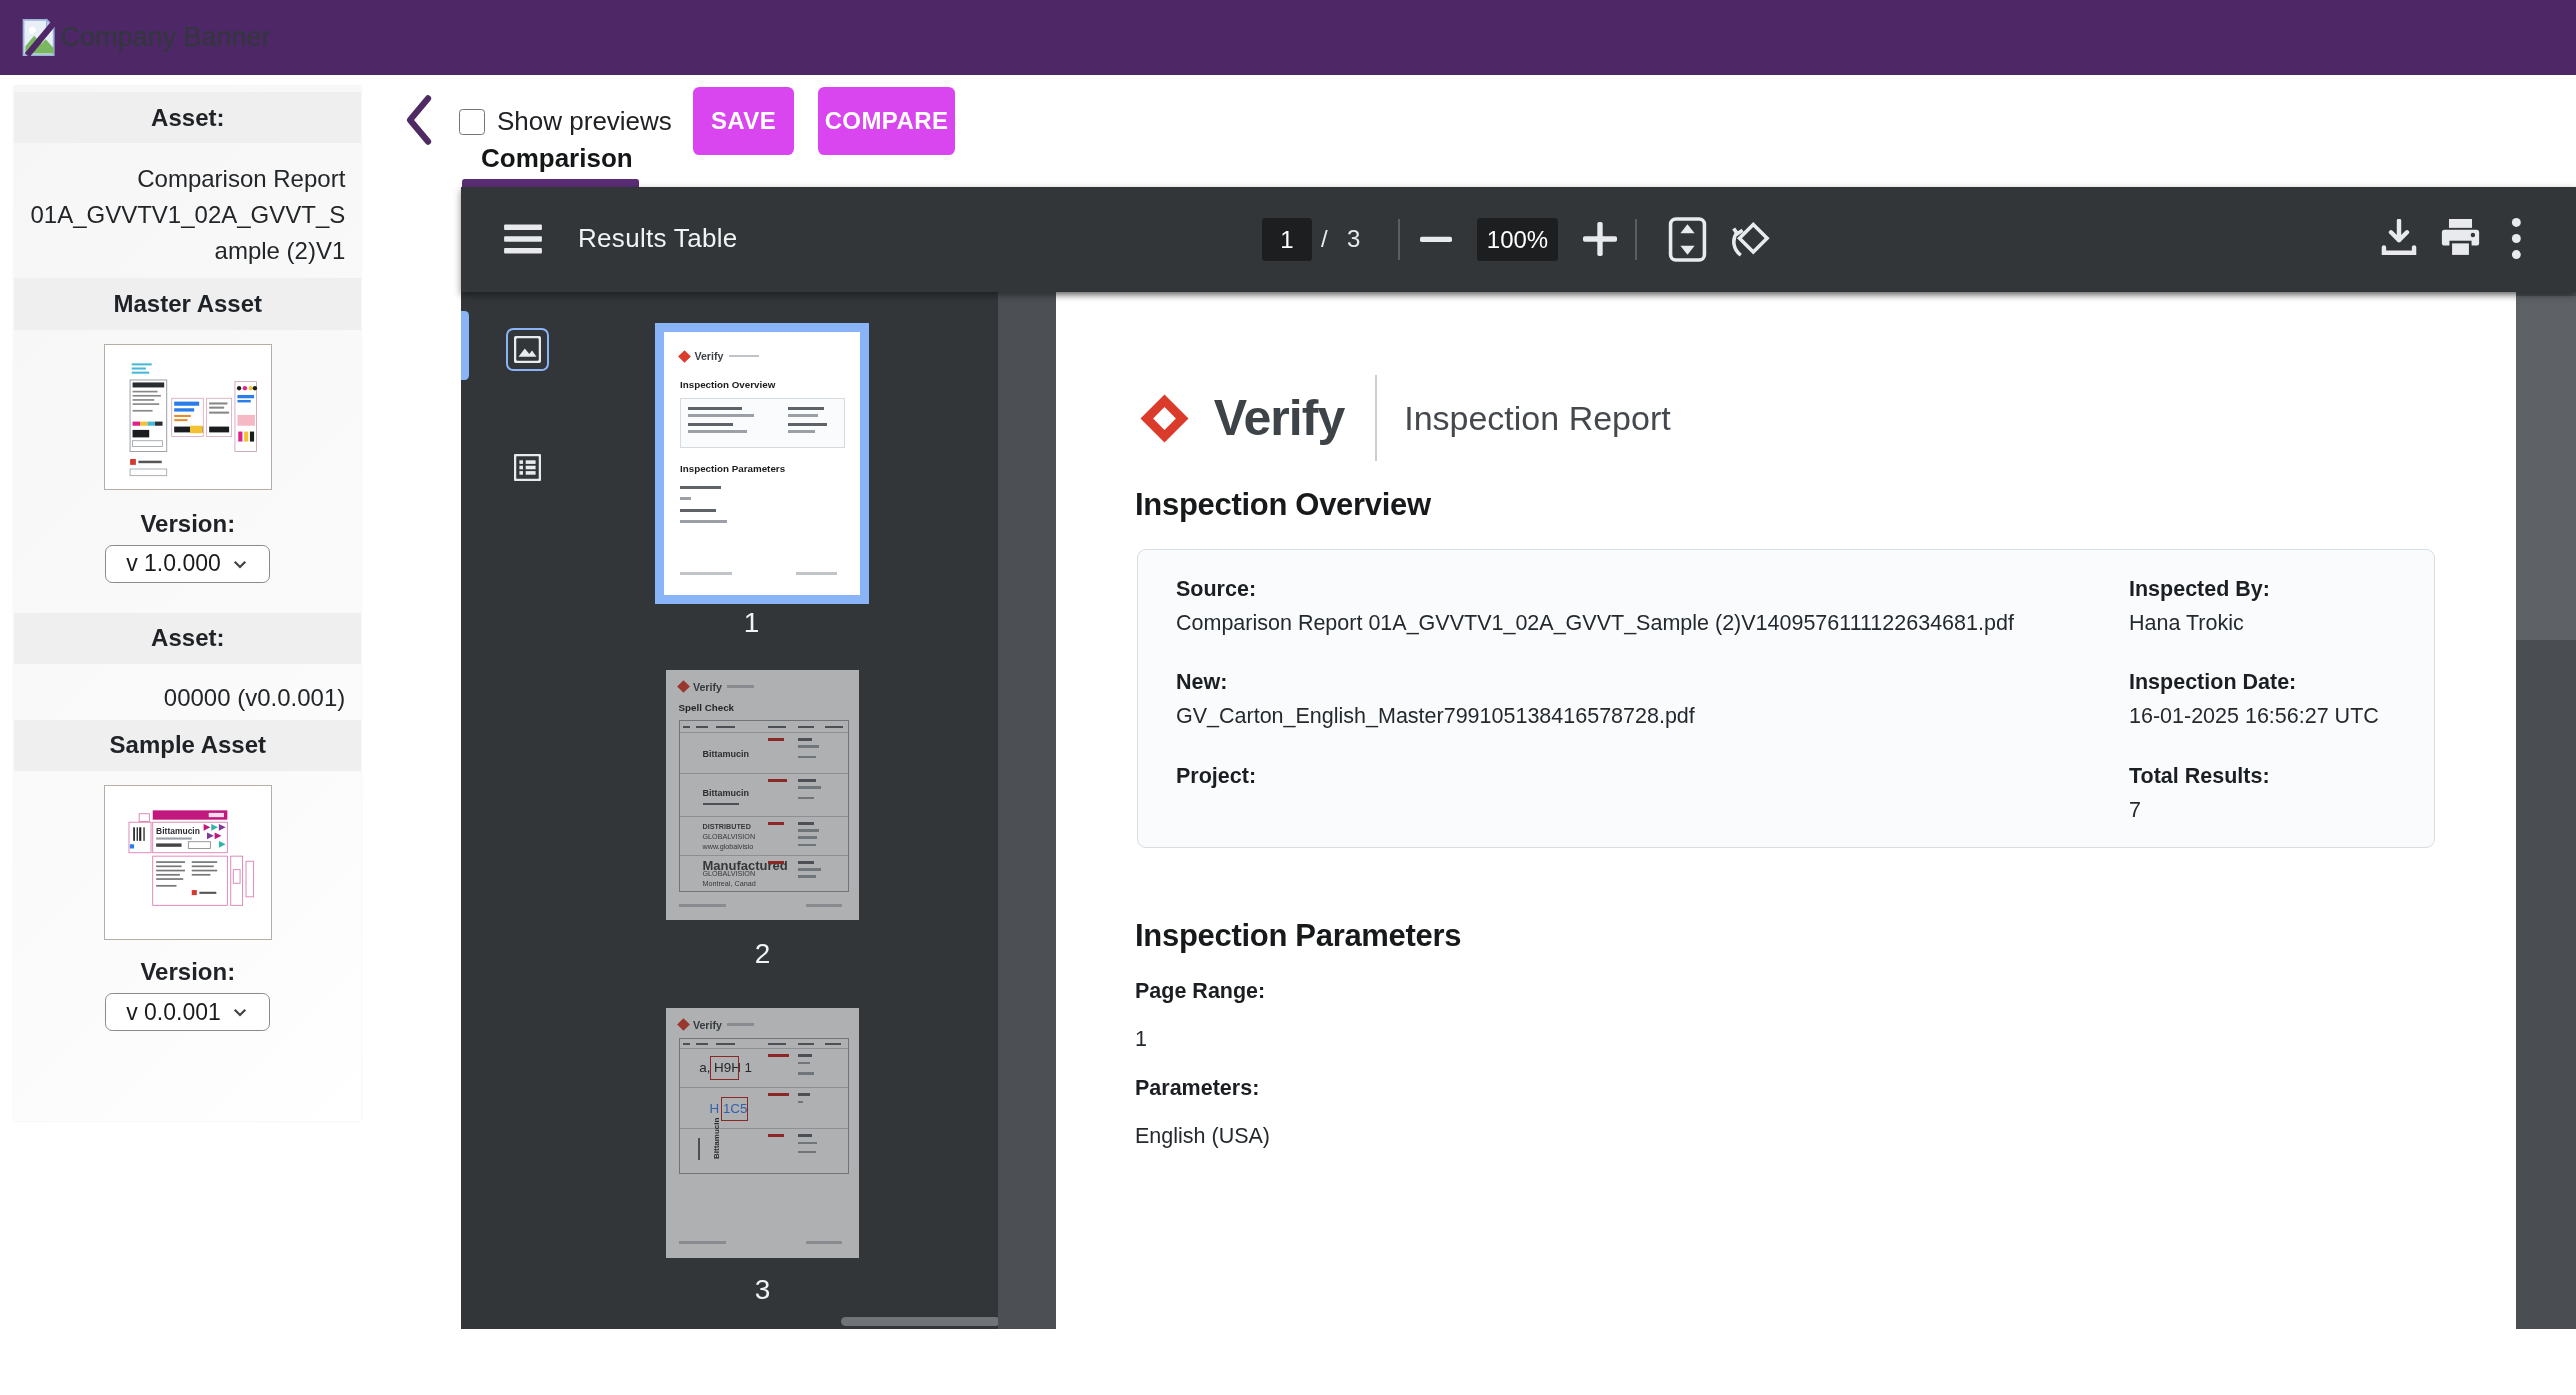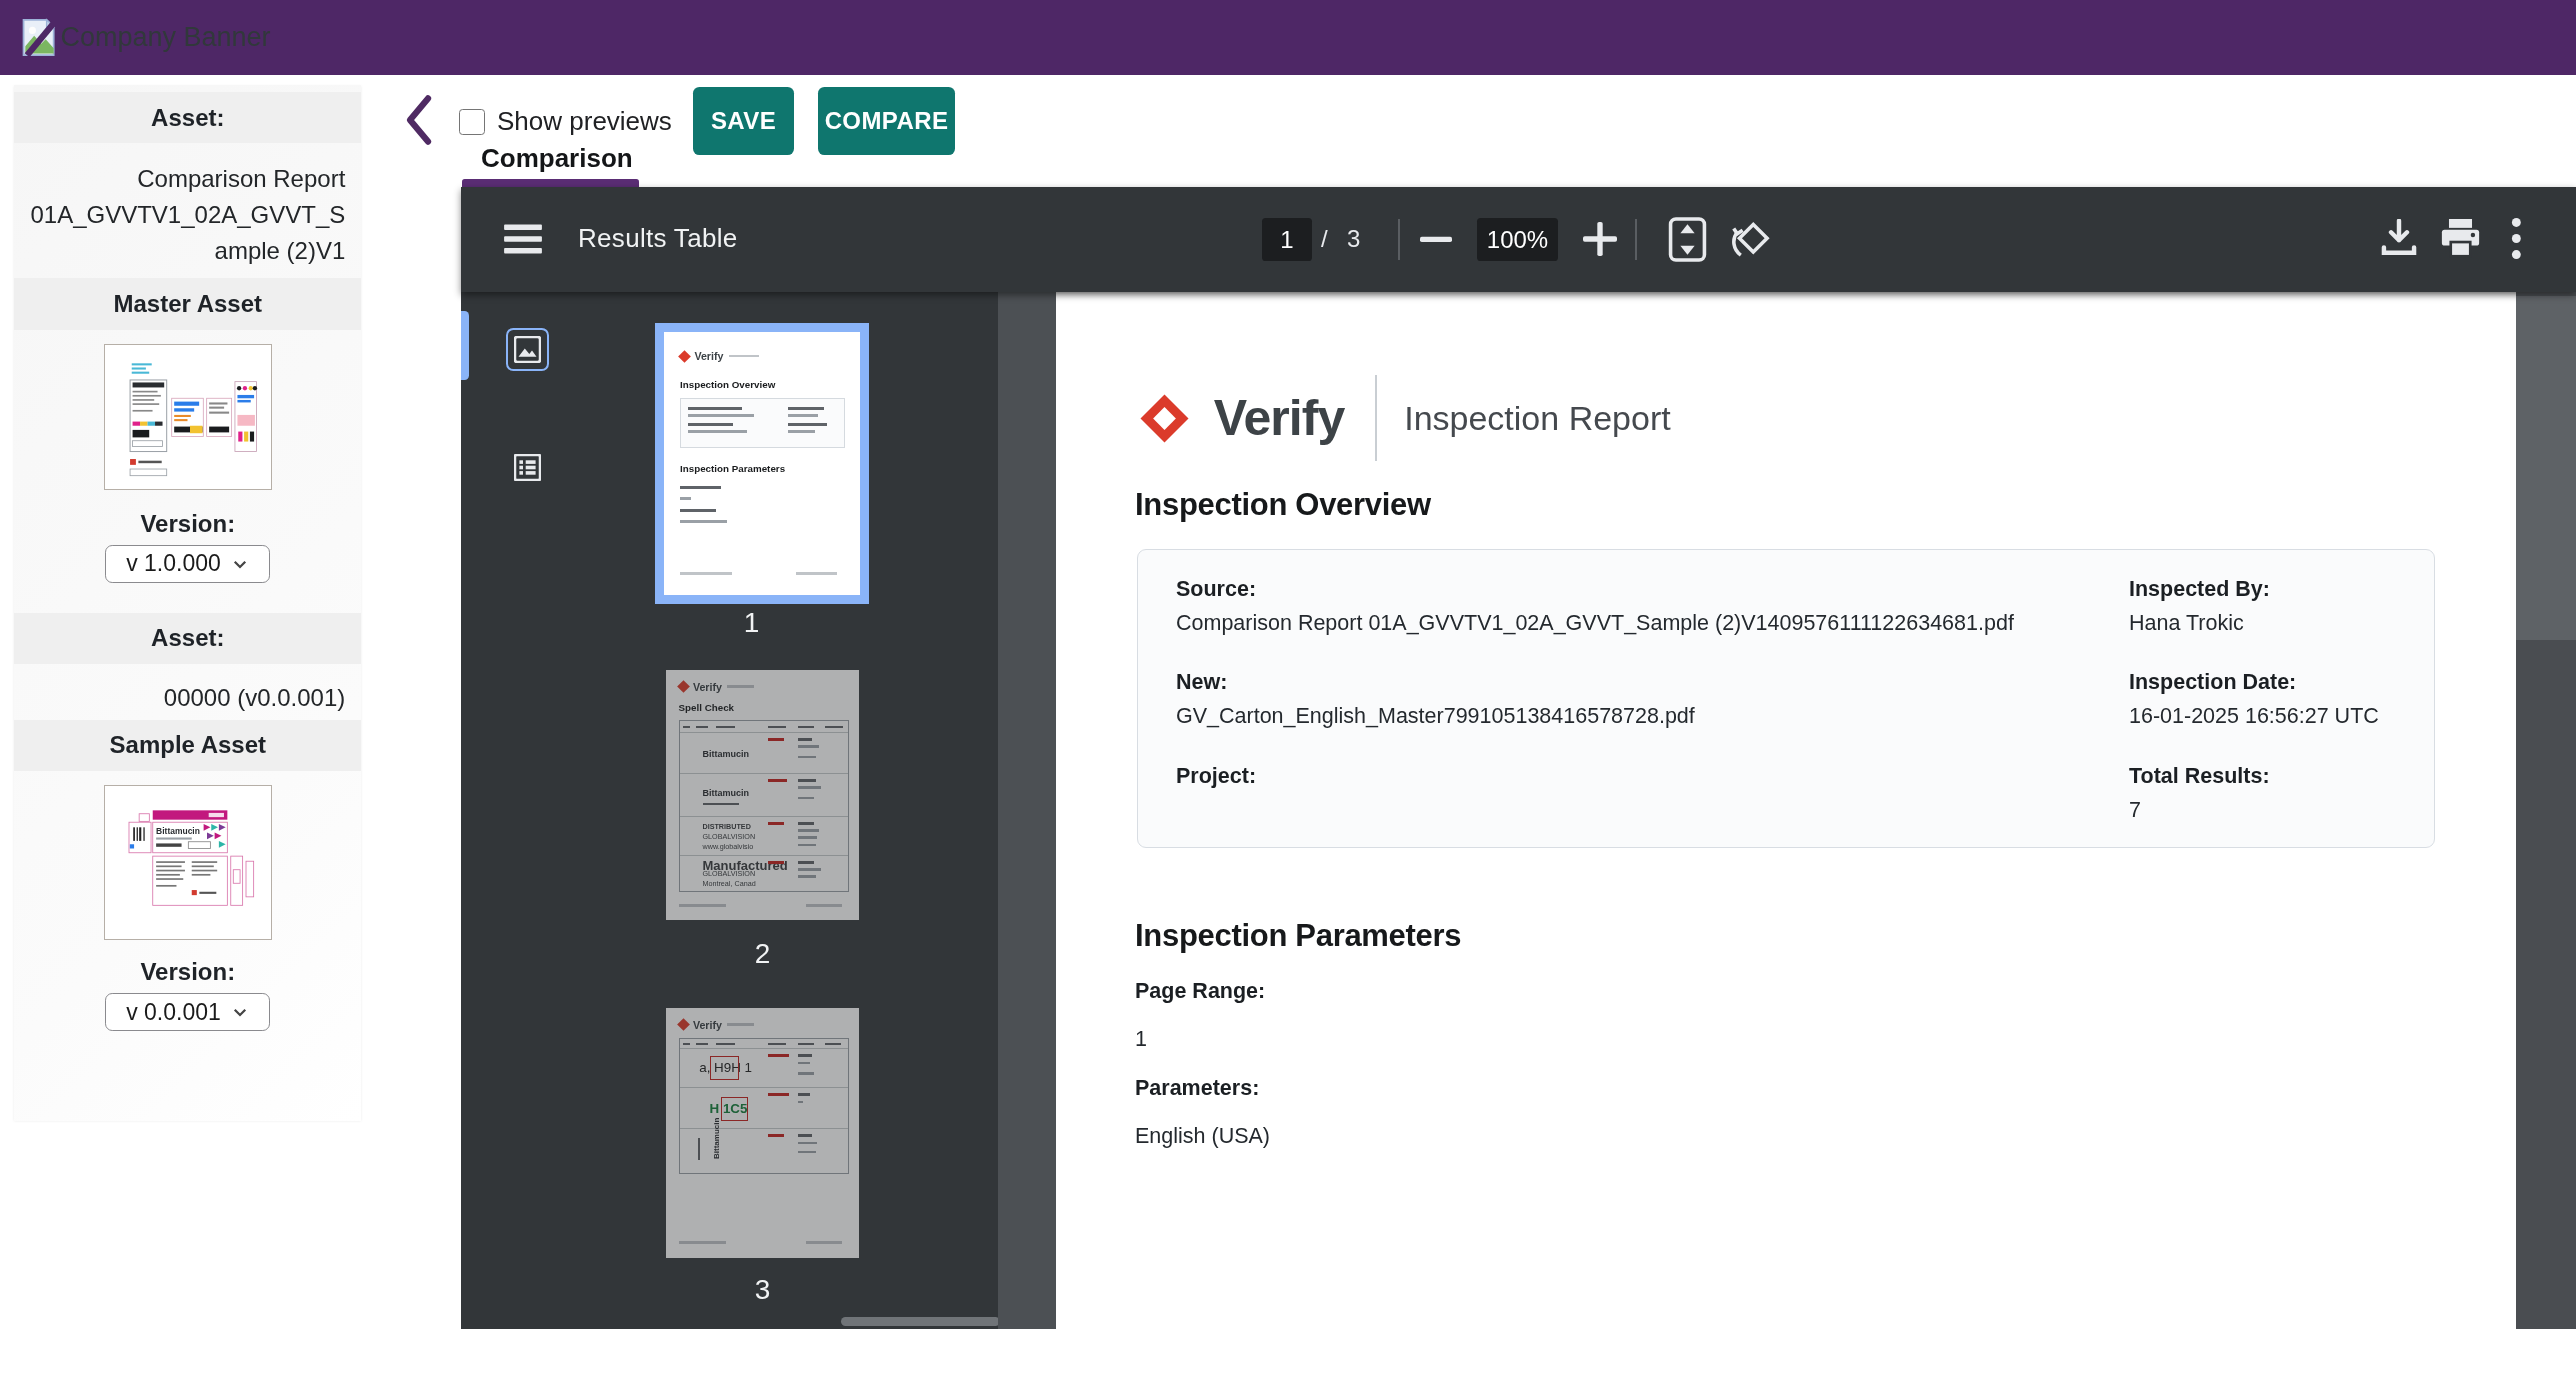--- a/index.html
+++ b/index.html
@@ -24,21 +24,21 @@
   .thumb-box.sample{height:153px;}
   .version-label{font-weight:bold;font-size:24px;color:#1F2328;margin-top:14.3px;}
   .select{width:163px;height:36px;border:1.8px solid #8A8A8E;border-radius:7.2px;background:#fff;margin-top:7.2px;
           display:flex;align-items:center;justify-content:center;gap:10.7px;font-size:23px;color:#1a1a1a;cursor:default;}
   .select svg{width:18px;height:18px;stroke:#444;}
 
   
   .back-btn{position:absolute;left:401px;top:93px;width:36px;height:54px;color:#4F2A63;cursor:pointer;}
   .checkbox{position:absolute;left:459px;top:109px;width:24px;height:24px;border:1.8px solid #757575;border-radius:3.6px;background:#fff;}
   .cb-label{position:absolute;left:497px;top:106px;font-size:26px;color:#202124;}
-  .btn{position:absolute;top:87px;height:68px;background:#0f766e;color:#fff;font-weight:bold;font-size:24px;
+  .btn{position:absolute;top:87px;height:68px;background:#d946ef;color:#fff;font-weight:bold;font-size:24px;
        border:none;border-radius:6.3px;display:flex;align-items:center;justify-content:center;letter-spacing:0.4px;cursor:pointer;}
   .btn.save{left:693px;width:101px;}
   .btn.compare{left:818px;width:137px;}
   .tab-label{position:absolute;left:481px;top:143px;font-size:26px;font-weight:600;color:#141618;}
   .tab-underline{position:absolute;left:462px;top:179px;width:177px;height:8px;background:#5A2D74;border-radius:2.7px 2.7px 0 0;}
 
   
   .viewer{position:absolute;left:461px;top:187px;width:2115px;height:1141px;background:#323639;}
   .v-toolbar{position:absolute;left:0;top:0;width:100%;height:105px;background:#323639;
              box-shadow:0 2.7px 7.2px rgba(0,0,0,.45);z-index:5;}
@@ -432,21 +432,21 @@
               <span class="hbar dark" style="left:145px;top:3.6px;width:16px;"></span>
             <div class="mini-row" style="top:9px;height:39px;">
               <span class="mini-word" style="left:19.7px;top:10.7px;font-size:13.4px;font-weight:normal;color:#222;">a, H9H 1</span>
               <span class="redbox" style="left:30px;top:7.2px;width:27px;height:21.5px;"></span>
               <span class="redbar" style="left:88px;top:5.4px;width:21.5px;"></span>
               <span class="hbar dark" style="left:118px;top:5.4px;width:14.3px;"></span>
                 <span class="hbar" style="left:118px;top:12.5px;width:12.5px;"></span>
                 <span class="hbar" style="left:118px;top:23px;width:16px;"></span>
             </div>
             <div class="mini-row" style="top:9px;height:41px;">
-              <span class="mini-word" style="left:30px;top:12.5px;font-size:13.4px;font-weight:bold;color:#15803d;">H 1C5</span>
+              <span class="mini-word" style="left:30px;top:12.5px;font-size:13.4px;font-weight:normal;color:#3b82f6;">H 1C5</span>
               <span class="redbox" style="left:41px;top:9px;width:25px;height:21.5px;"></span>
               <span class="redbar" style="left:88px;top:5.4px;width:21.5px;"></span>
               <span class="hbar dark" style="left:118px;top:5.4px;width:12.5px;"></span>
                 <span class="hbar" style="left:118px;top:12.5px;width:5.4px;"></span>
             </div>
             <div class="mini-row" style="top:9px;height:43px;">
               <span class="mini-word" style="left:32px;top:30px;font-size:8px;transform:rotate(-90deg);transform-origin:left top;">Bittamucin</span>
               <span class="hbar dark" style="left:18px;top:9px;width:2.7px;height:21.5px;"></span>
               <span class="redbar" style="left:88px;top:5.4px;width:16px;"></span>
               <span class="hbar dark" style="left:118px;top:5.4px;width:14.3px;"></span>

